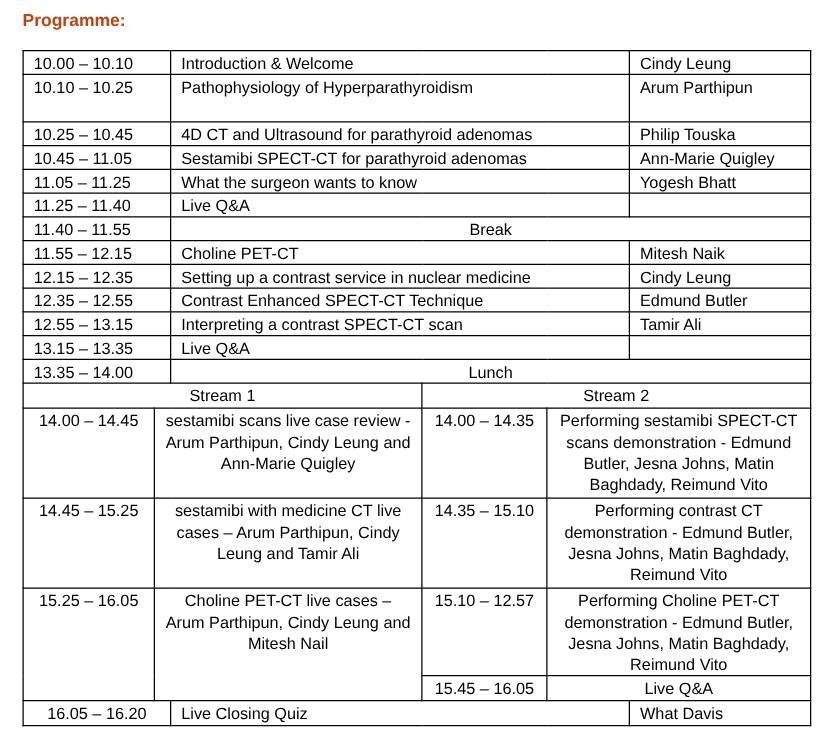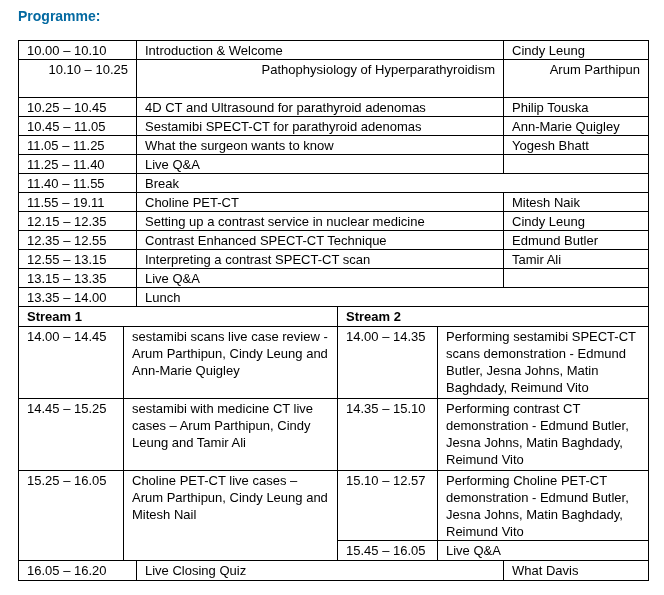--- a/index.html
+++ b/index.html
@@ -15,21 +15,21 @@
     font-family: "Liberation Sans", sans-serif;
     color: #000000;
     overflow: hidden;
   }
   .heading {
     position: absolute;
     left: 18px;
     top: 8px;
     font-size: 14px;
     font-weight: bold;
-    color: #0369a1;
+    color: #c2410c;
   }
   table.programme {
     position: absolute;
     left: 18px;
     top: 40px;
     width: 630px;
     border-collapse: collapse;
     table-layout: fixed;
     font-size: 13px;
     line-height: 17px;
@@ -38,29 +38,29 @@
     border: 1px solid #000000;
     vertical-align: top;
     padding: 1px 8px 0 8px;
     overflow: hidden;
   }
   td.time {
     padding-left: 6px;
     white-space: nowrap;
   }
   td.c {
-    text-align: left;
+    text-align: center;
     padding-left: 3px;
     padding-right: 3px;
   }
   td.bold {
-    font-weight: bold;
+    font-weight: normal;
   }
   tr.h19 { height: 19px; }
-  tr.h38 { height: 38px; text-align: right; }
+  tr.h38 { height: 38px; }
   tr.h20 { height: 20px; }
   tr.h72 { height: 72px; margin-top: 16px; }
   tr.h69 { height: 69px; }
 </style>
 </head>
 <body>
 
 <div class="page">
 
   <div class="heading">Programme:</div>
@@ -105,21 +105,21 @@
       <td class="time" colspan="2">11.25 – 11.40</td>
       <td colspan="3">Live Q&amp;A</td>
       <td></td>
     </tr>
 
     <tr class="h19">
       <td class="time" colspan="2">11.40 – 11.55</td>
       <td class="c" colspan="4">Break</td>
     </tr>
     <tr class="h19">
-      <td class="time" colspan="2">11.55 – 19.11</td>
+      <td class="time" colspan="2">11.55 – 12.15</td>
       <td colspan="3">Choline PET-CT</td>
       <td>Mitesh Naik</td>
     </tr>
     <tr class="h19">
       <td class="time" colspan="2">12.15 – 12.35</td>
       <td colspan="3">Setting up a contrast service in nuclear medicine</td>
       <td>Cindy Leung</td>
     </tr>
     <tr class="h19">
       <td class="time" colspan="2">12.35 – 12.55</td>

